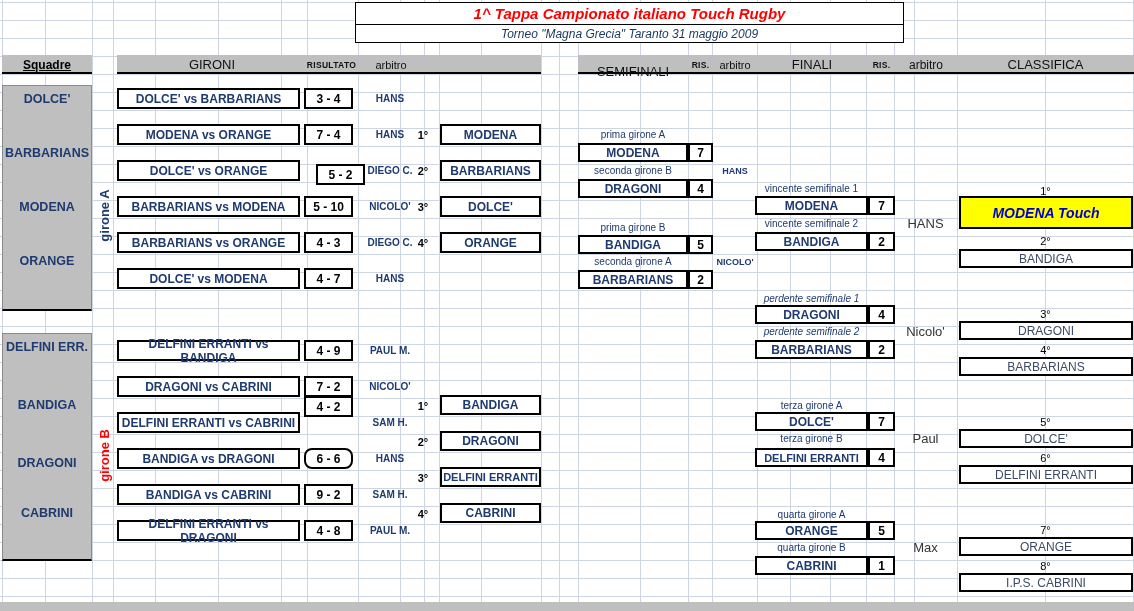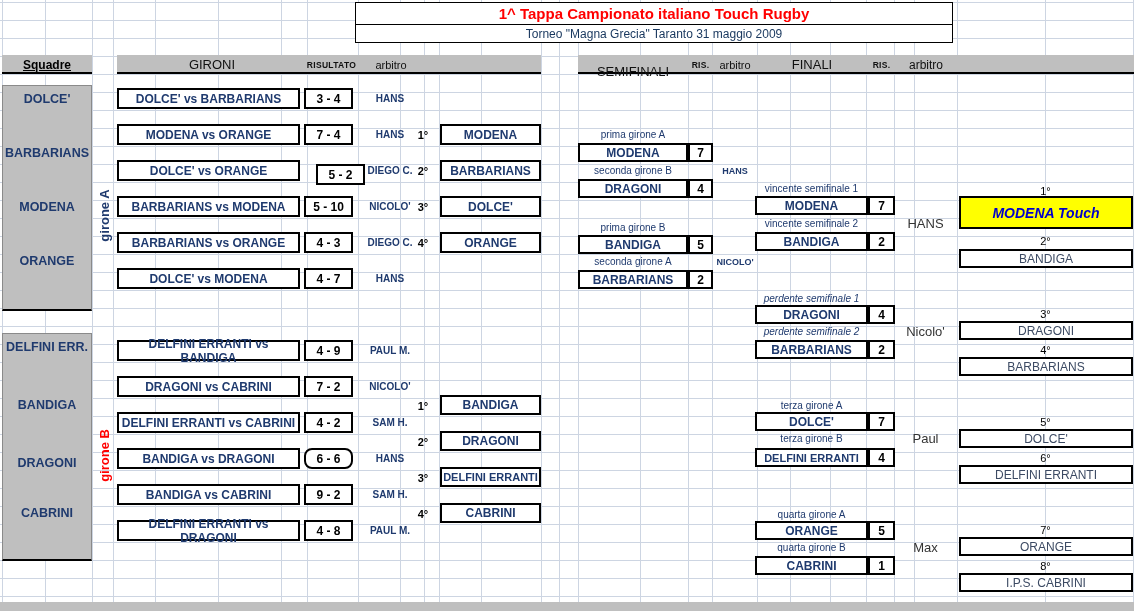--- a/index.html
+++ b/index.html
@@ -101,38 +101,39 @@
       <div class="gh" style="top: 470px;"></div>
       <div class="gh" style="top: 488px;"></div>
       <div class="gh" style="top: 506px;"></div>
       <div class="gh" style="top: 524px;"></div>
       <div class="gh" style="top: 542px;"></div>
       <div class="gh" style="top: 560px;"></div>
       <div class="gh" style="top: 578px;"></div>
       <div class="gh" style="top: 596px;"></div>
     </div>
 
-  <div class="abs titlebox" style="left:355px;top:2px;width:598px;height:41px;">
+  <div class="abs titlebox" style="left:355px;top:2px;width:549px;height:41px;font-style:italic;">
     <div class="ct title1">1^ Tappa Campionato italiano Touch Rugby</div>
     <div class="ct title2">Torneo "Magna Grecia"  Taranto 31 maggio 2009</div>
   </div>
 
   <div class="abs band" style="left:2px;top:55px;width:90px;height:19px;"></div>
   <div class="abs band" style="left:117px;top:55px;width:424px;height:19px;"></div>
   <div class="abs band" style="left:578px;top:55px;width:556px;height:19px;"></div>
   <div class="abs ct squadre" style="left:2px;top:56px;width:90px;height:17px;">Squadre</div>
   <div class="abs ct hdr-big" style="left:117px;top:56px;width:190px;height:17px;">GIRONI</div>
   <div class="abs ct hdr-sm" style="left:304px;top:56px;width:55px;height:17px;">RISULTATO</div>
   <div class="abs ct hdr-arb" style="left:358px;top:56px;width:66px;height:17px;">arbitro</div>
   <div class="abs ct hdr-big" style="left:578px;top:56px;width:110px;height:31px;">SEMIFINALI</div>
   <div class="abs ct hdr-sm" style="left:688px;top:56px;width:25px;height:17px;">RIS.</div>
   <div class="abs ct hdr-arb" style="left:713px;top:56px;width:44px;height:17px;">arbitro</div>
   <div class="abs ct hdr-big" style="left:757px;top:56px;width:110px;height:17px;">FINALI</div>
   <div class="abs ct hdr-sm" style="left:868px;top:56px;width:27px;height:17px;">RIS.</div>
   <div class="abs ct hdr-arb" style="left:895px;top:56px;width:62px;height:17px;font-size:12px;">arbitro</div>
+  <div class="abs ct hdr-big" style="left:957px;top:56px;width:177px;height:17px;">CLASSIFICA</div>
 
   <div class="abs panel" style="left:2px;top:85px;width:90px;height:226px;"></div>
   <div class="abs ct team" style="left:2px;top:90px;width:90px;height:17px;">DOLCE'</div>
   <div class="abs ct team" style="left:2px;top:144px;width:90px;height:17px;">BARBARIANS</div>
   <div class="abs ct team" style="left:2px;top:198px;width:90px;height:17px;">MODENA</div>
   <div class="abs ct team" style="left:2px;top:252px;width:90px;height:17px;">ORANGE</div>
   <div class="abs ct vlab" style="left:93px;top:160px;width:22px;height:110px;color:#1f3a6e;">
       <span>girone A</span>
     </div>
 
@@ -173,21 +174,21 @@
   <div class="abs ct pos" style="top:235px;">4°</div>
   <div class="abs ct bx sbox" style="top:232px;">ORANGE</div>
 
   <div class="abs ct bx mbox" style="top:340px;">DELFINI ERRANTI vs BANDIGA</div>
   <div class="abs ct bx rbox" style="top:340px;">4 - 9</div>
   <div class="abs ct ref" style="top:343px;">PAUL M.</div>
   <div class="abs ct bx mbox" style="top:376px;">DRAGONI vs CABRINI</div>
   <div class="abs ct bx rbox" style="top:376px;">7 - 2</div>
   <div class="abs ct ref" style="top:379px;">NICOLO'</div>
   <div class="abs ct bx mbox" style="top:412px;">DELFINI ERRANTI vs CABRINI</div>
-  <div class="abs ct bx rbox" style="top:412px;">4 - 2</div>
+  <div class="abs ct bx rbox" style="top:396px;">4 - 2</div>
   <div class="abs ct ref" style="top:415px;">SAM H.</div>
   <div class="abs ct bx mbox" style="top:448px;">BANDIGA vs DRAGONI</div>
   <div class="abs ct bx rbox" style="top:448px;border-radius:8px;">6 - 6</div>
   <div class="abs ct ref" style="top:451px;">HANS</div>
   <div class="abs ct bx mbox" style="top:484px;">BANDIGA vs CABRINI</div>
   <div class="abs ct bx rbox" style="top:484px;">9 - 2</div>
   <div class="abs ct ref" style="top:487px;">SAM H.</div>
   <div class="abs ct bx mbox" style="top:520px;">DELFINI ERRANTI vs DRAGONI</div>
   <div class="abs ct bx rbox" style="top:520px;">4 - 8</div>
   <div class="abs ct ref" style="top:523px;">PAUL M.</div>

